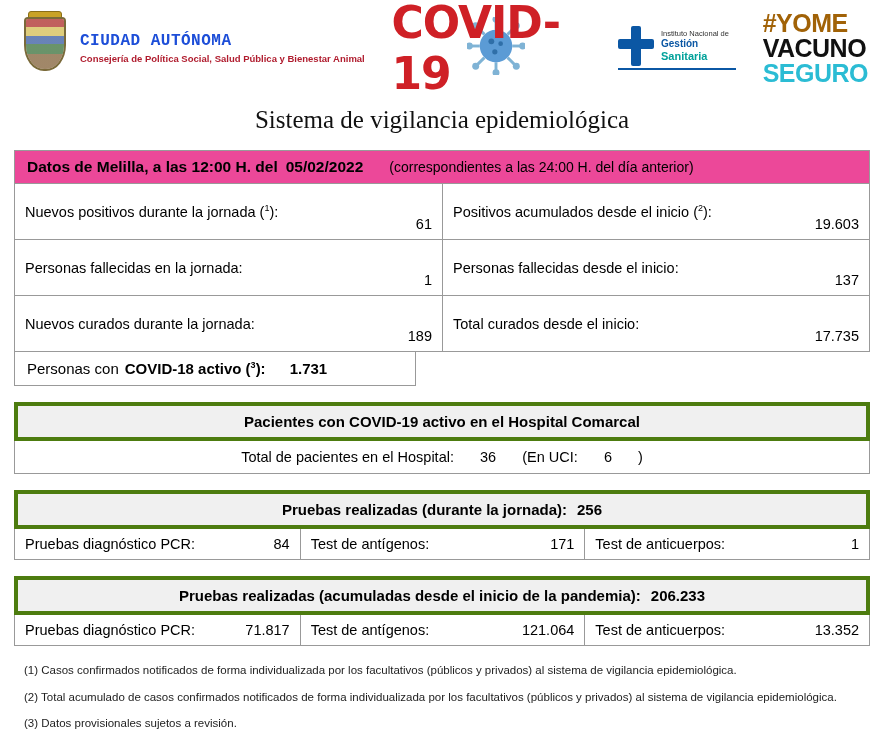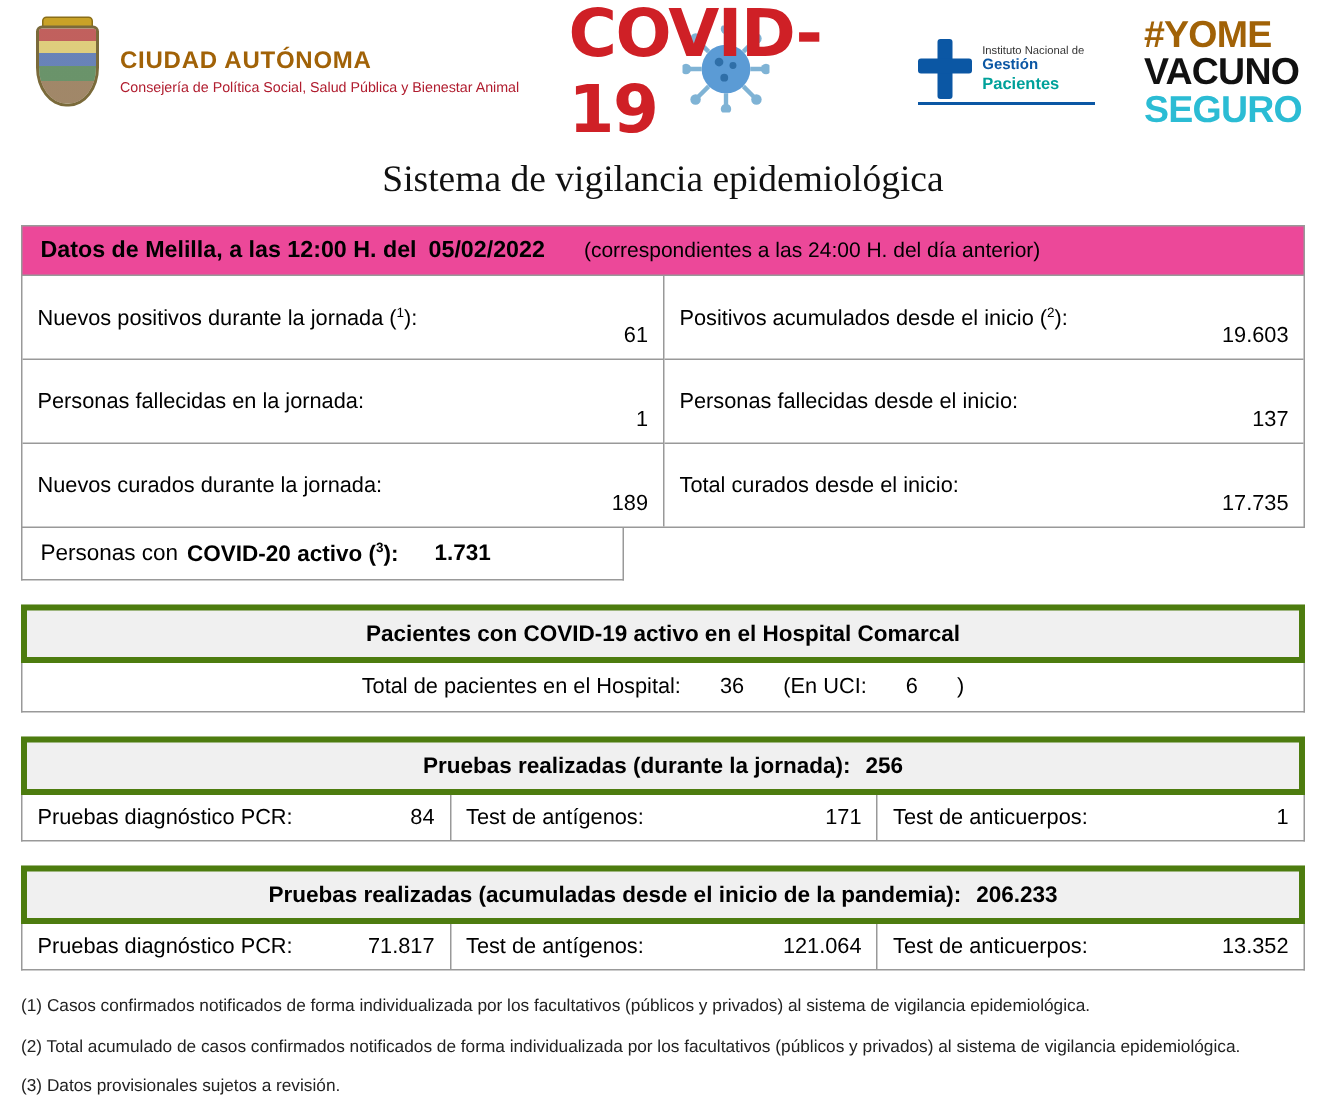--- a/index.html
+++ b/index.html
@@ -45,31 +45,31 @@
     background: linear-gradient(180deg,#2f6b35 0 40%, #7d5a33 40% 100%);
     opacity: .7;
   }
   .crest .crown {
     position: absolute; left: 12px; top: 0; width: 34px; height: 12px;
     background: #c9a227; border-radius: 3px 3px 0 0;
     border: 1px solid #8a6e18;
   }
   .melilla-text { line-height: 1; }
   .m-line1 {
-    font-size: 16px; font-weight: 700; letter-spacing: .5px; color: #a16207;
+    font-size: 16px; font-weight: 700; letter-spacing: .5px; color: #1d4ed8; font-family: Liberation Mono, monospace;
   }
   .m-line2 {
     font-size: 38px; font-weight: 700; letter-spacing: 1px; color: #111;
     line-height: .95; margin-top: 1px;
   }
   .m-de {
     font-size: 11px; font-weight: 700; color: #111; vertical-align: middle;
   }
   .m-line3 {
-    font-size: 9.5px; font-weight: 400; color: #b01c2e; margin-top: 5px;
+    font-size: 9.5px; font-weight: 700; color: #b01c2e; margin-top: 5px;
   }
 
   .covid-logo {
     position: relative;
     width: 200px; height: 78px;
     display: flex; align-items: center; justify-content: center;
   }
   .covid-word {
     font-size: 44px; font-weight: 700; color: #cf2026;
     letter-spacing: -1px; font-family: "DejaVu Sans", sans-serif;
@@ -184,21 +184,21 @@
     font-size: 14.5px;
     display: flex; align-items: center; justify-content: space-between;
   }
   .three > div + div { border-left: 1px solid #999; }
 
   .banner-inline {
     display: flex; align-items: center; justify-content: center; gap: 10px;
   }
 
   
-  .notes { margin-top: 16px; font-size: 11.5px; color: #222; line-height: 1.45; }
+  .notes { margin-top: 16px; font-size: 11.5px; color: #222; line-height: 1.45; margin-left: 10px; }
   .notes p { margin: 0 0 10px 0; }
   sup { font-size: 9px; vertical-align: super; }
 </style>
 </head>
 <body>
 
 <div class="page">
 
   <div class="header">
 
@@ -245,21 +245,21 @@
 
     <div>
       <div class="gob-logo">
         <div class="gob-cross">
           <div class="v"></div>
             <div class="h"></div>
         </div>
         <div class="gob-text">
           <div class="gob-t1">Instituto Nacional de</div>
           <div class="gob-t2">Gestión</div>
-          <div class="gob-t3">Pacientes</div>
+          <div class="gob-t3">Sanitaria</div>
         </div>
       </div>
       <div class="gob-rule"></div>
     </div>
 
     <div class="yome">
       <div class="y1">#YOME</div>
       <div class="y2">VACUNO</div>
       <div class="y3">SEGURO</div>
     </div>
@@ -311,21 +311,21 @@
       <div class="cell">
         <span class="lbl">Total curados desde el inicio:</span>
         <span class="val">17.735</span>
       </div>
     </div>
   </div>
 
   <div class="activo-box">
     <span>Personas con</span>
     <span class="strong" style="margin-left:-4px">
-      <span>COVID-20 activo (</span><sup>3</sup><span>):</span>
+      <span>COVID-18 activo (</span><sup>3</sup><span>):</span>
     </span>
     <span class="num">1.731</span>
   </div>
 
   <div class="section">
     <div class="banner banner-center">Pacientes con COVID-19 activo en el Hospital Comarcal</div>
     <div class="hosp-row">
       <span>Total de pacientes en el Hospital:</span>
       <span class="sp"></span>
       <span>36</span>

